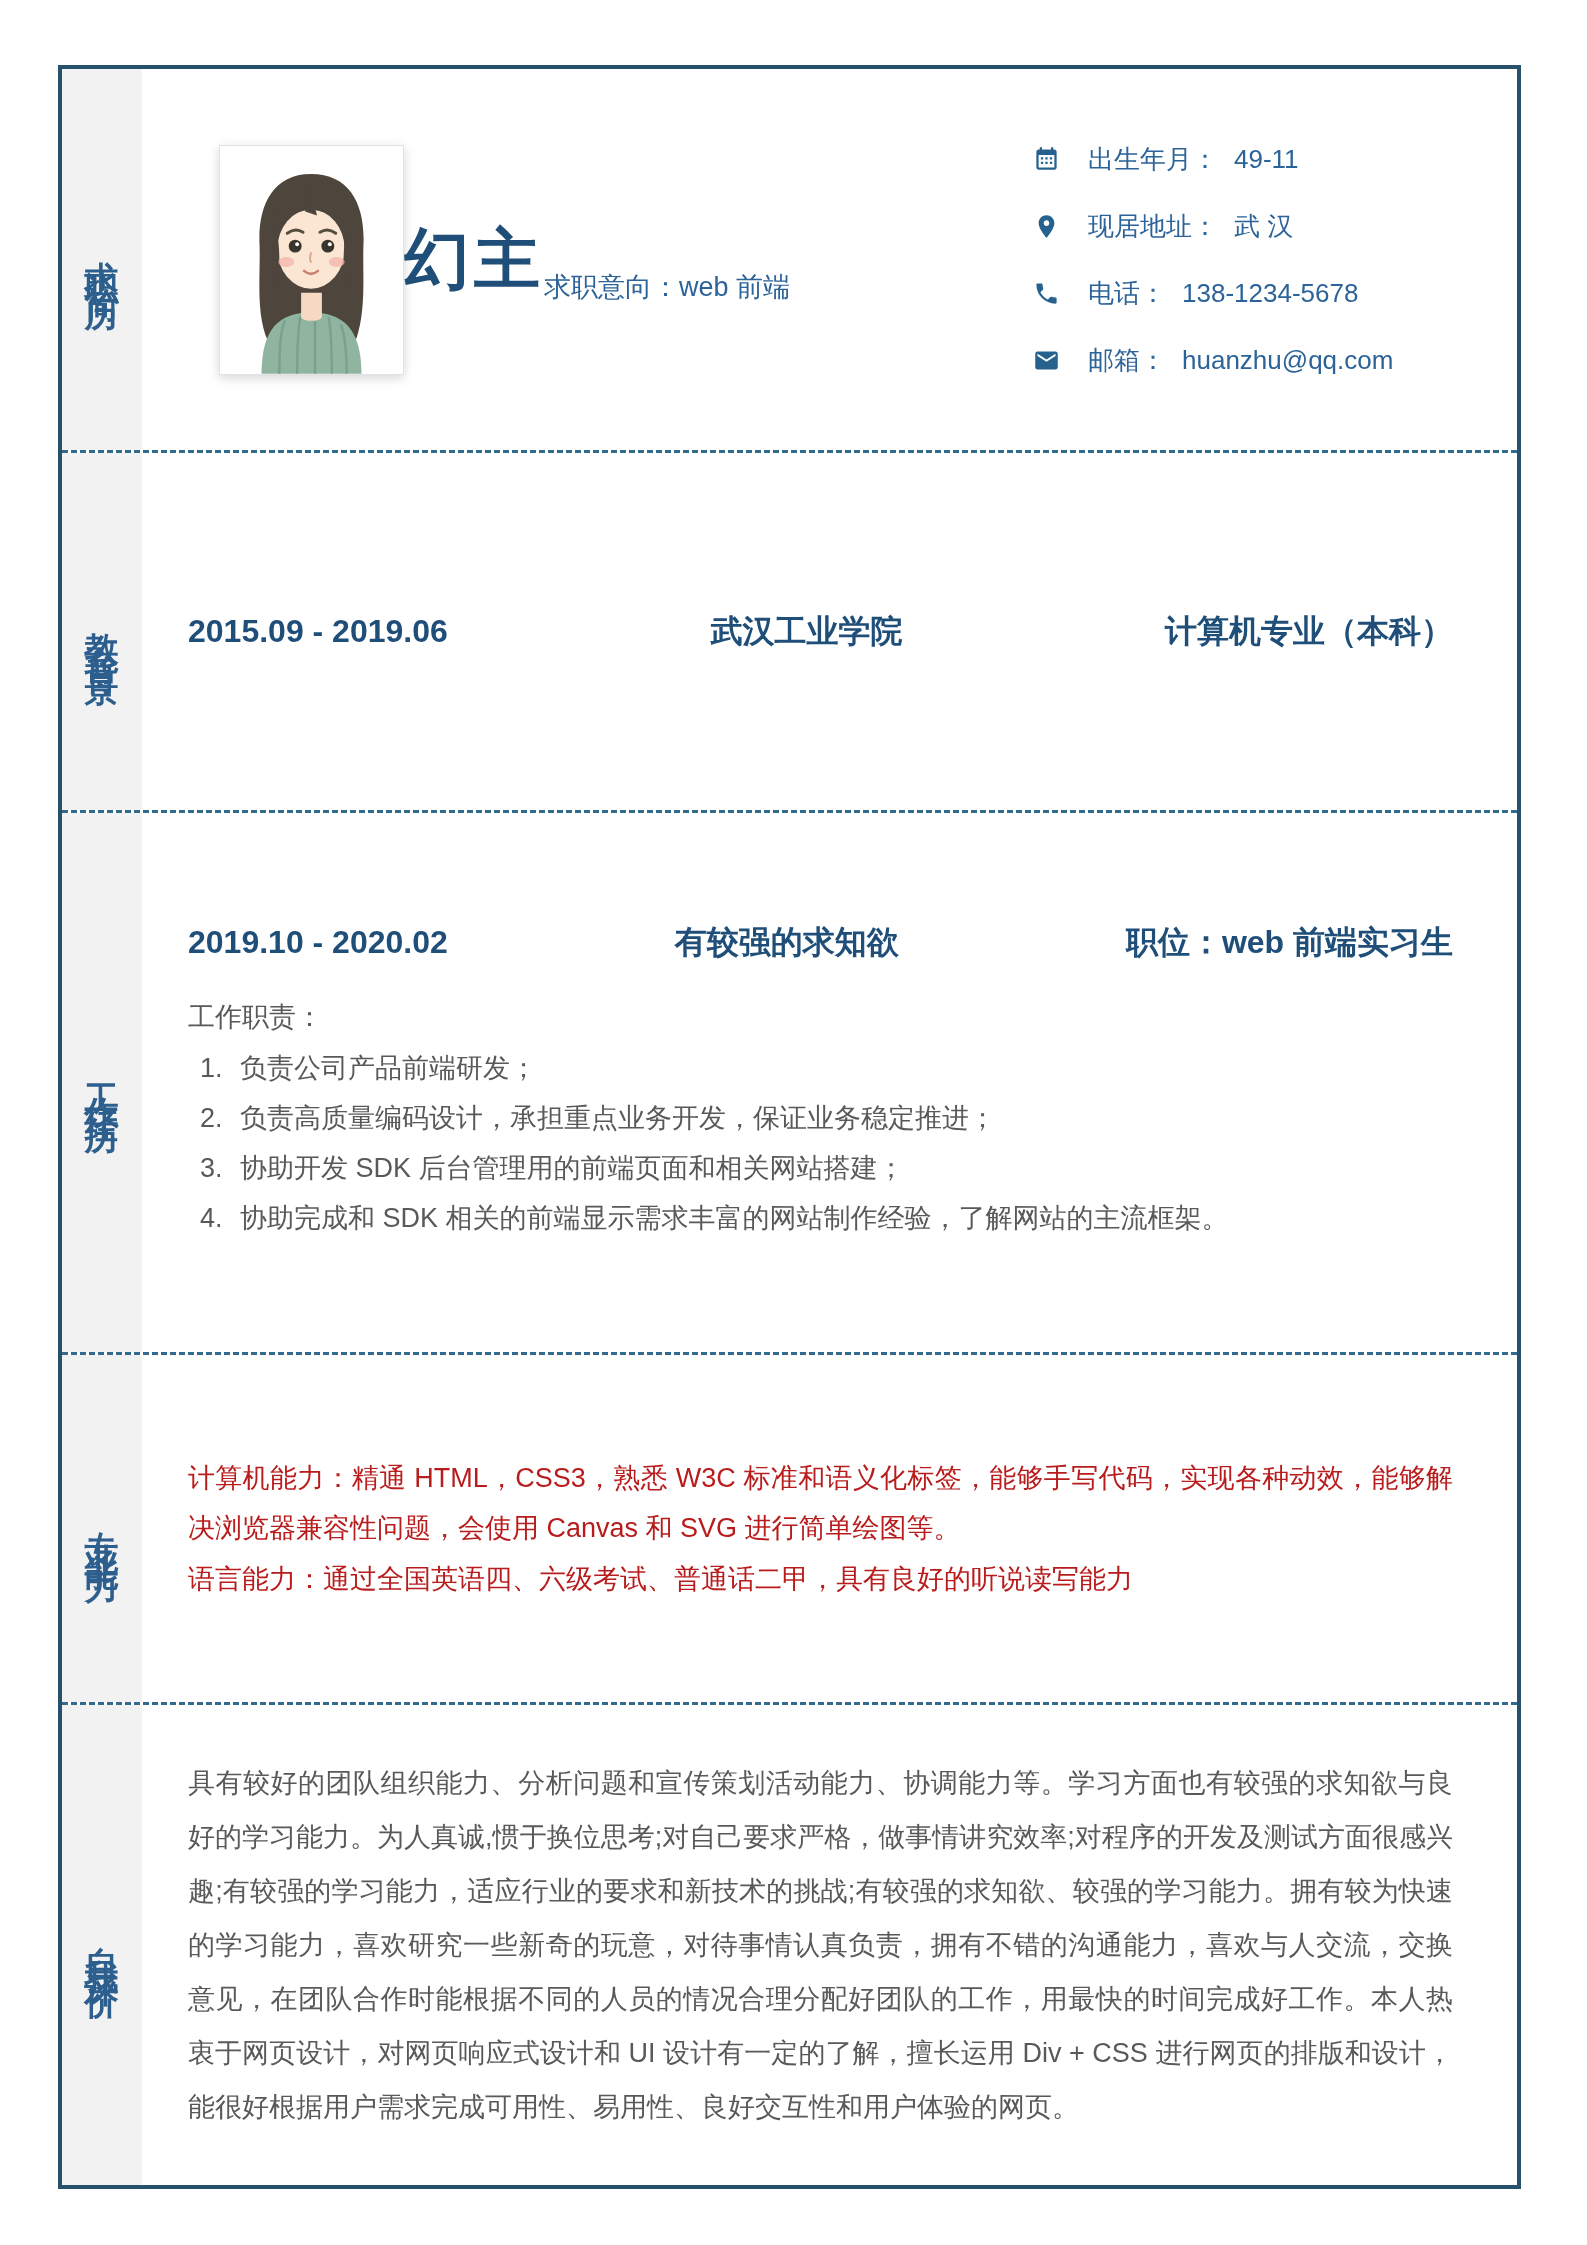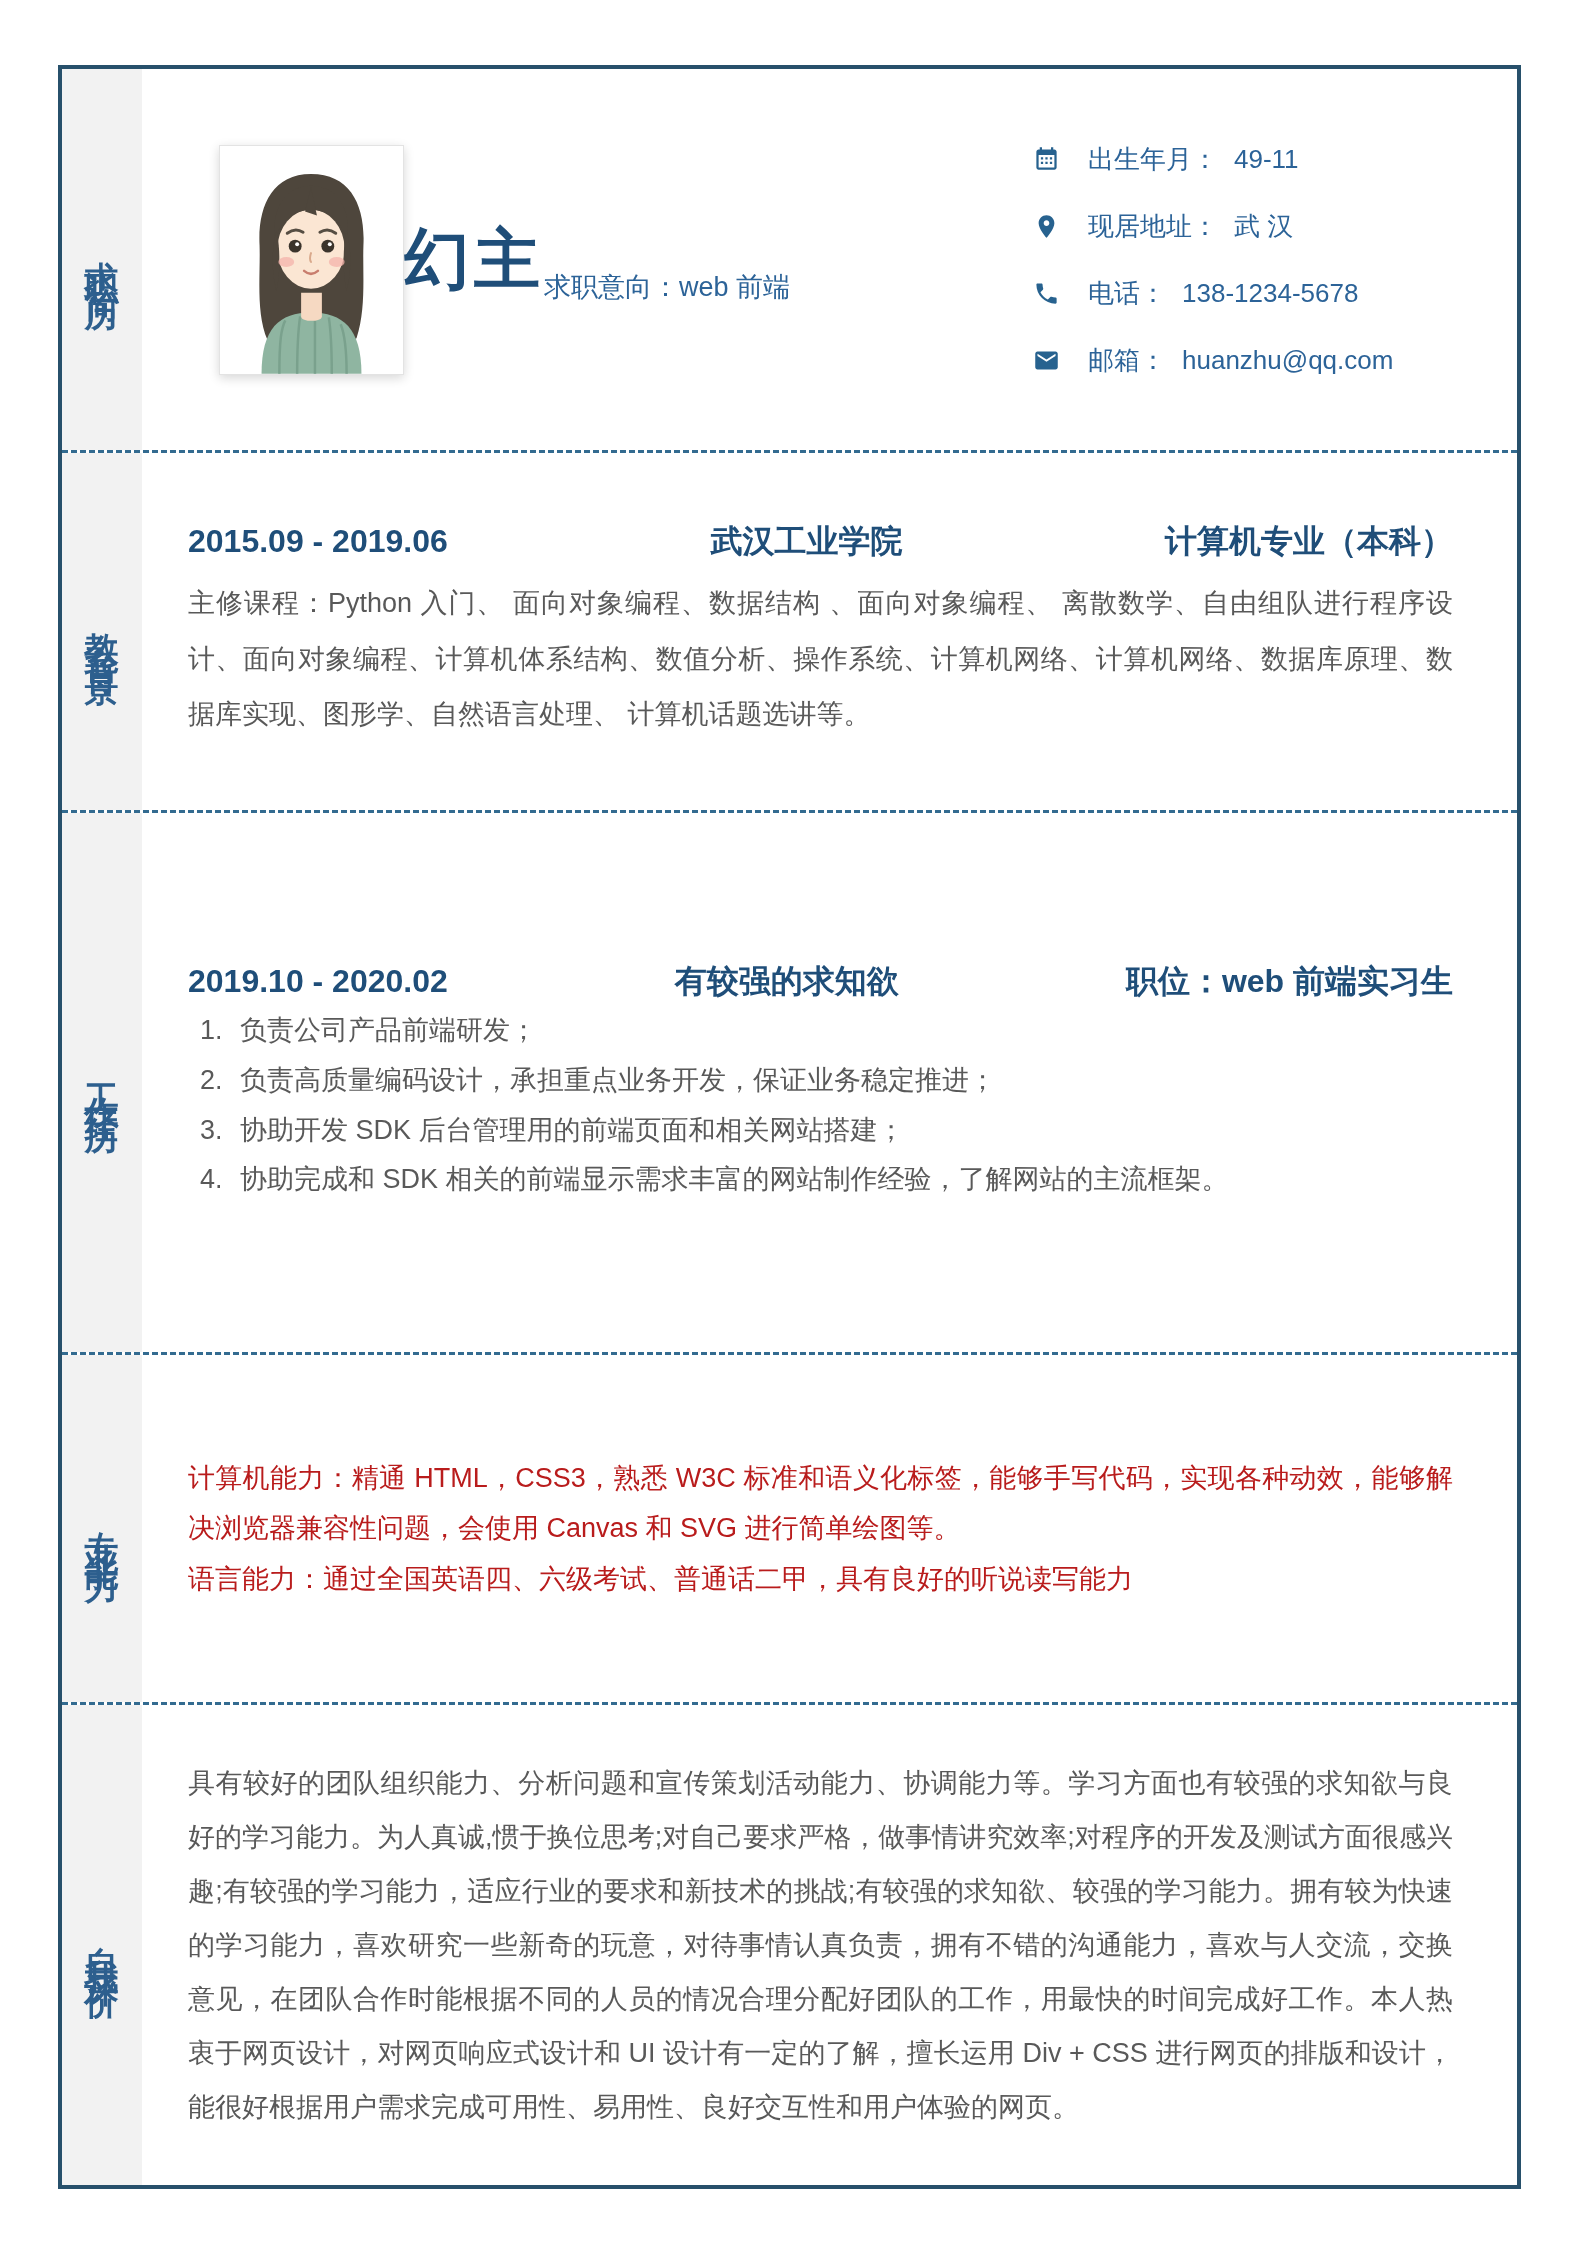--- a/index.html
+++ b/index.html
@@ -157,34 +157,34 @@
   <div class="section sec-edu">
     <div class="side">
       <div class="vlabel">教育背景</div>
     </div>
     <div class="content">
       <div class="row3">
         <span>2015.09 - 2019.06</span>
         <span>武汉工业学院</span>
         <span>计算机专业（本科）</span>
       </div>
-      <div class="bodytext edu-body">主修课程：Python 入门、 面向对象编程、数据结构 、面向对象编程、 离散数学、自由组队进行程序设计、面向对象编程、计算机体系结构、数值分析、操作系统、计算机网络、计算机网络、数据库原理、数据库实现、图形学、自然语言处理、 计算机话题选讲等。</div>
     </div>
   </div>
 
   <div class="section sec-work">
     <div class="side">
       <div class="vlabel">工作经历</div>
     </div>
     <div class="content">
       <div class="row3">
         <span>2019.10 - 2020.02</span>
         <span>有较强的求知欲</span>
         <span>职位：web 前端实习生</span>
       </div>
+      <div class="duty-title">工作职责：</div>
       <div class="duties">
         <div class="duty">
           <span class="no">1.</span>
           <span class="txt">负责公司产品前端研发；</span>
         </div>
         <div class="duty">
           <span class="no">2.</span>
           <span class="txt">负责高质量编码设计，承担重点业务开发，保证业务稳定推进；</span>
         </div>
         <div class="duty">

